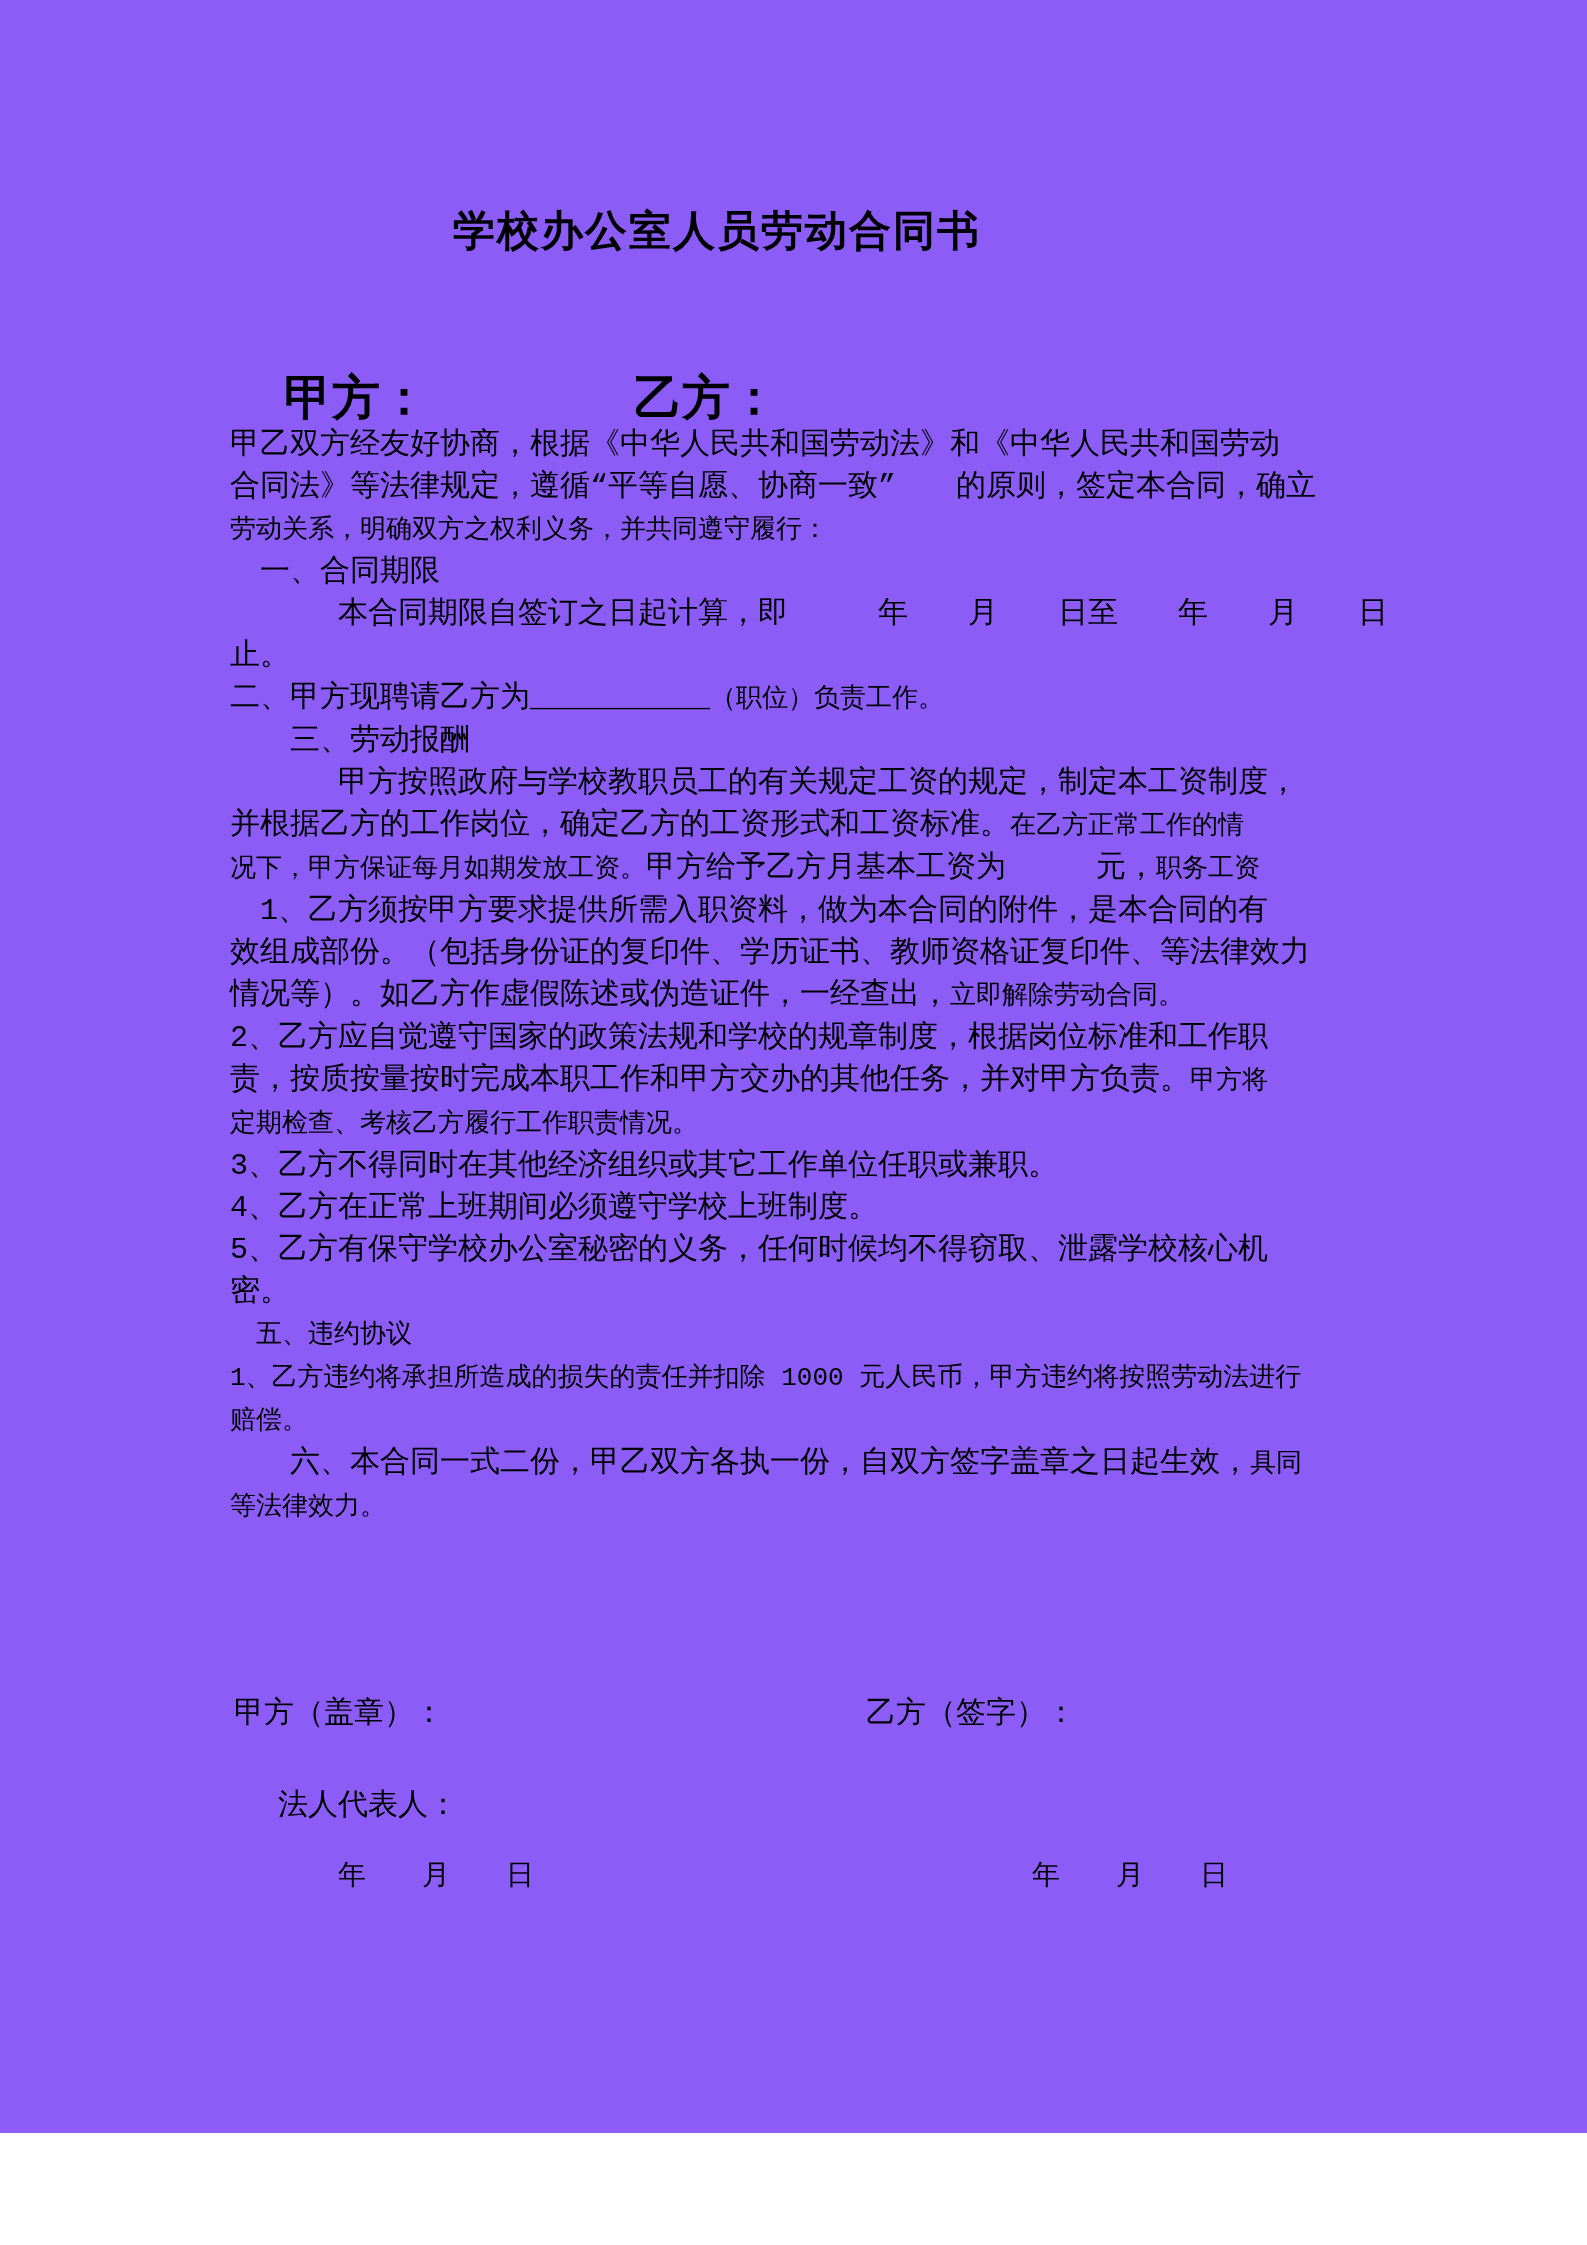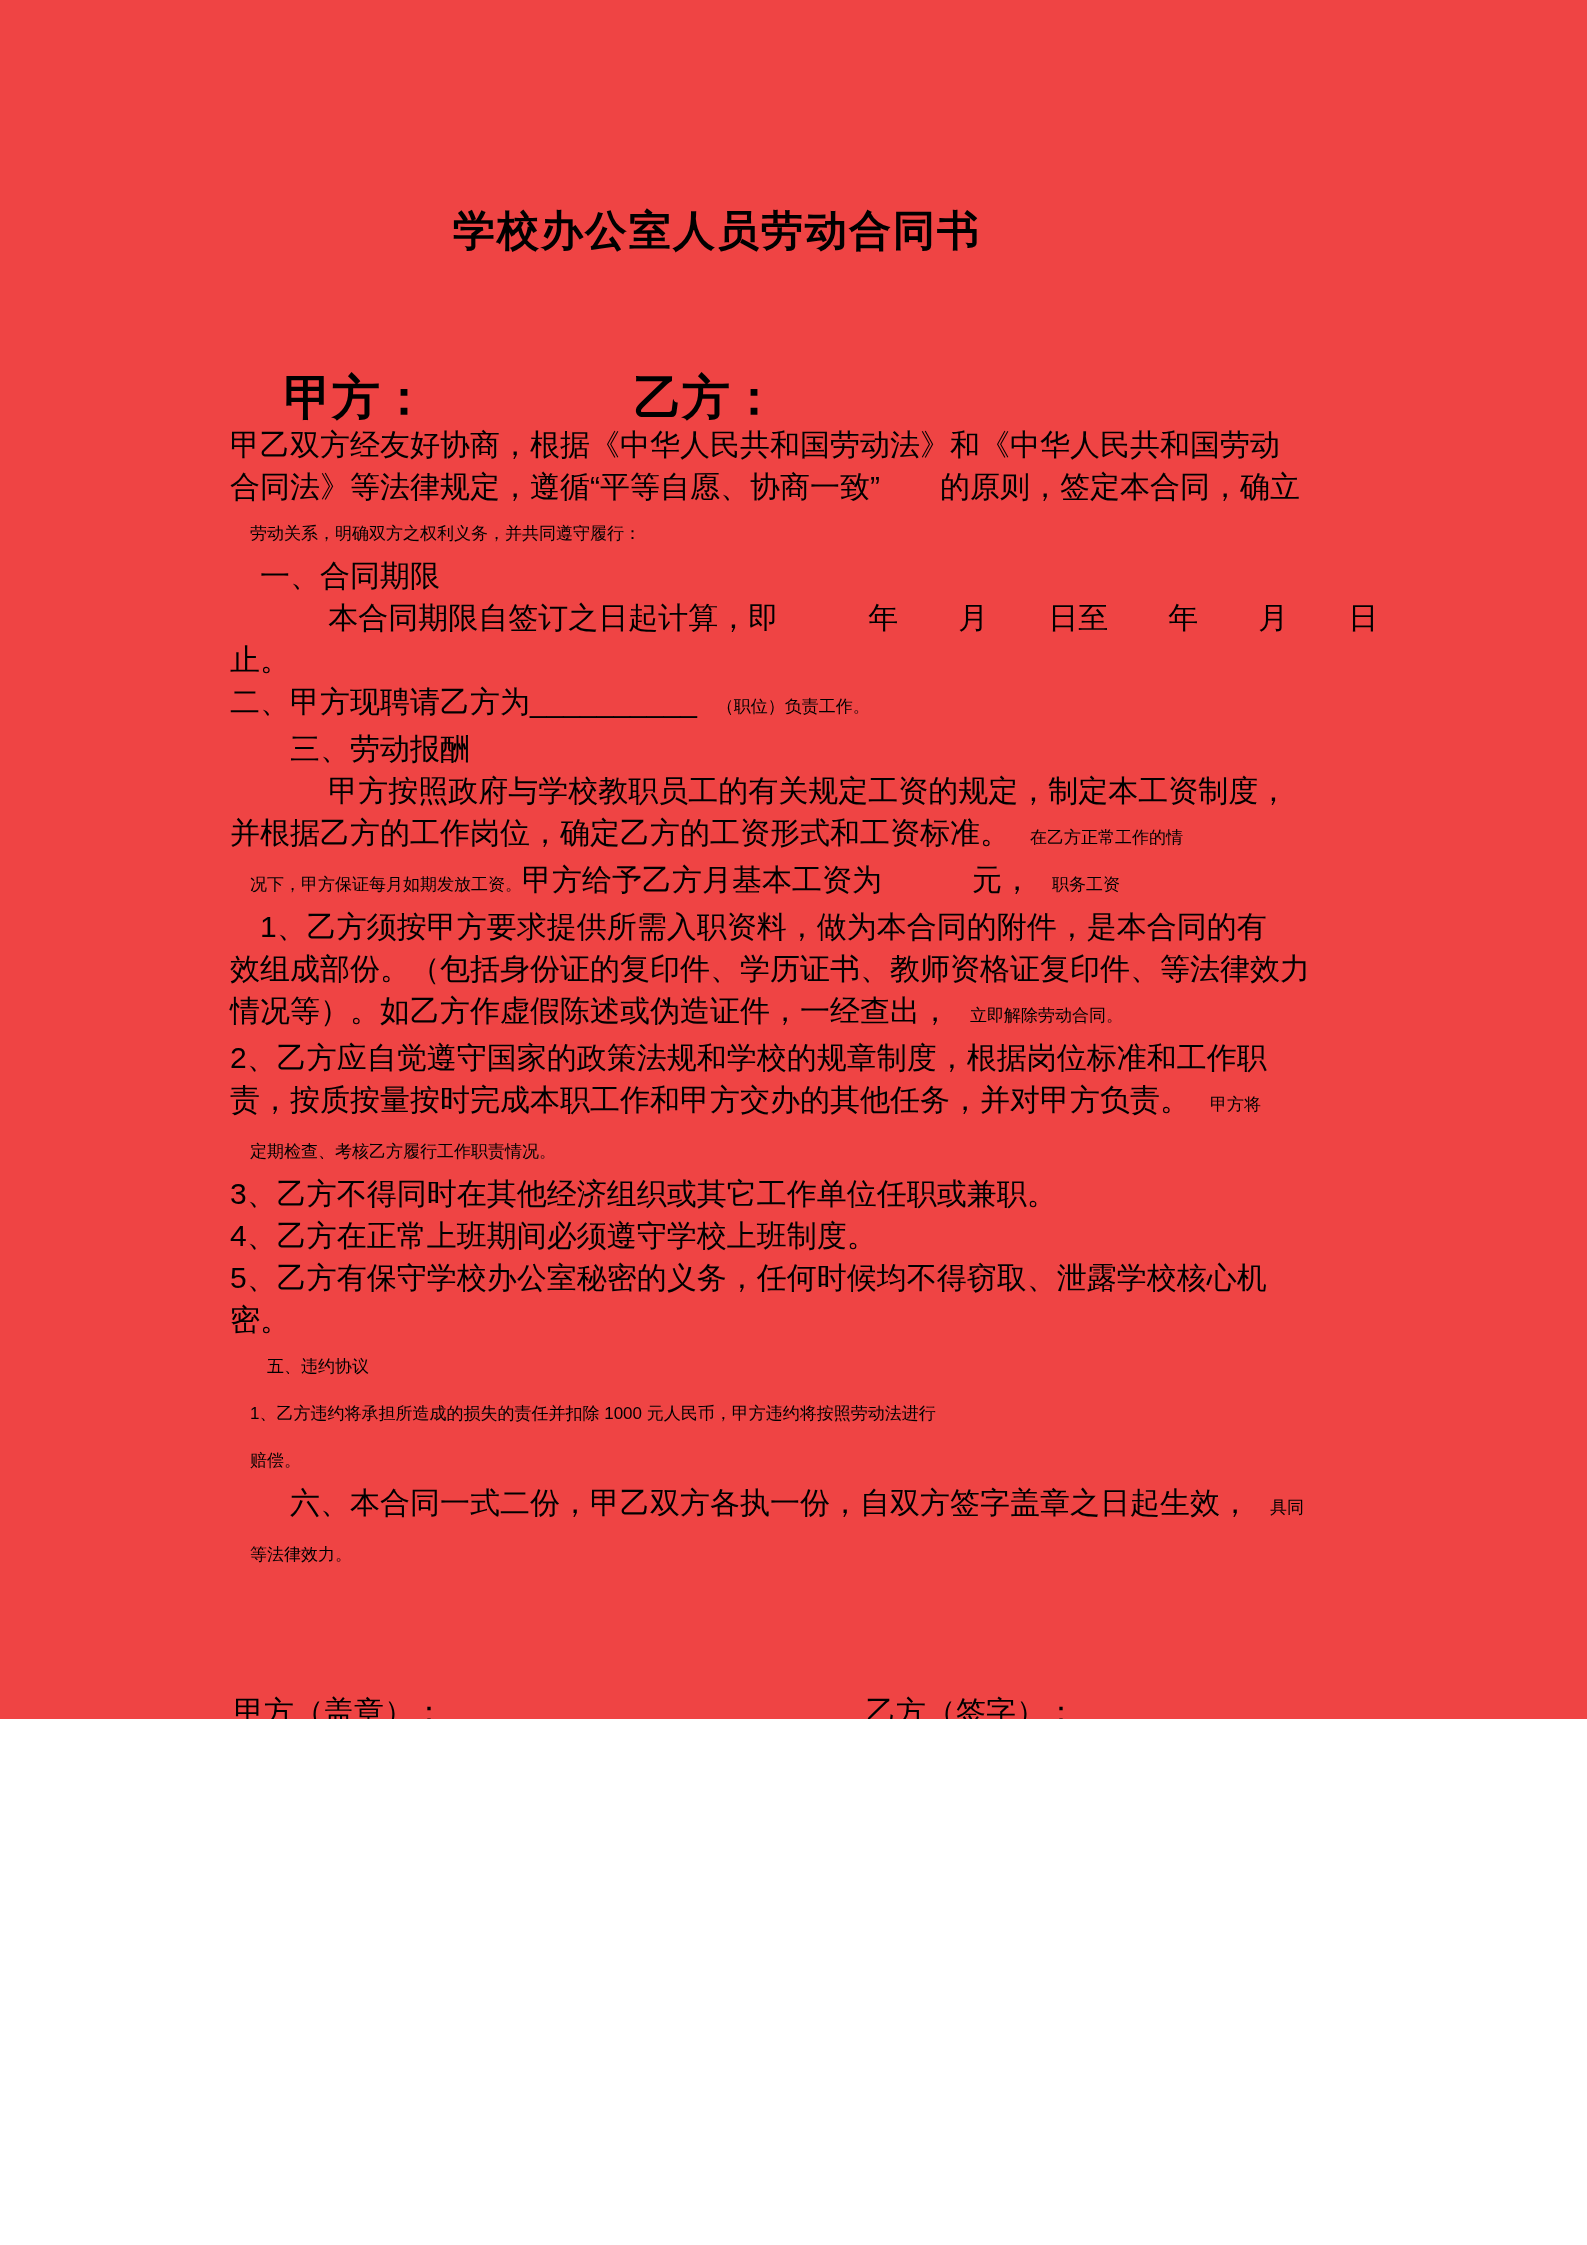--- a/index.html
+++ b/index.html
@@ -1,22 +1,22 @@
 <!DOCTYPE html>
 <html><head>
 <meta charset="utf-8">
 <style>
   html,body{margin:0;padding:0;background:#ffffff;}
   .page{
     position:relative;
     width:1587px;
-    height:1719px;
-    background:#ef4444;
+    height:2133px;
+    background:#8b5cf6;
     color:#000000;
-    font-family:Liberation Sans, sans-serif;
+    font-family:Liberation Mono, monospace;
     overflow:hidden;
   }
   .doc-title{
     position:absolute;
     top:203px;
     left:453px;
     font-size:42px;
     font-weight:bold;
     letter-spacing:2px;
     white-space:nowrap;
@@ -34,21 +34,21 @@
   .party-b{position:absolute;left:634px;top:0;}
   .contract-body{
     position:absolute;
     top:424px;
     left:230px;
     width:1140px;
     font-size:30px;
     line-height:42px;
   }
   .cline{white-space:nowrap;}
-  .cline .small{font-size:17px;margin-left:20px;}
+  .cline .small{font-size:26px;}
   .sig-row{
     position:absolute;
     top:1692px;
     left:230px;
     width:1140px;
     height:44px;
     font-size:30px;
   }
   .sig-a{position:absolute;left:4px;top:0;}
   .sig-b{position:absolute;left:636px;top:0;}

